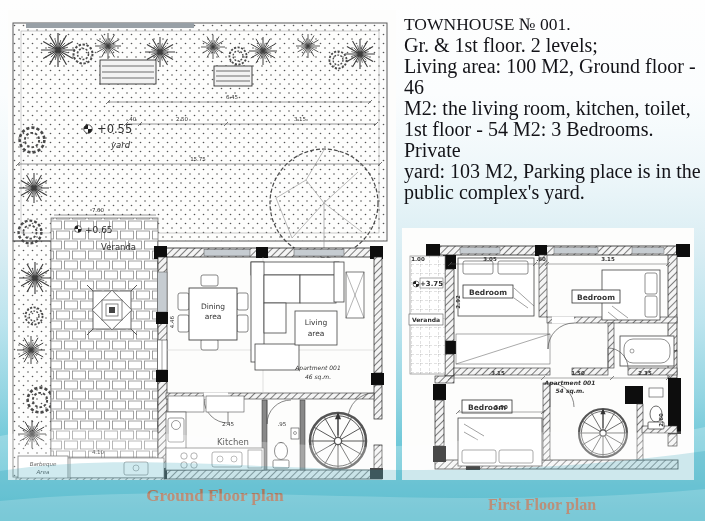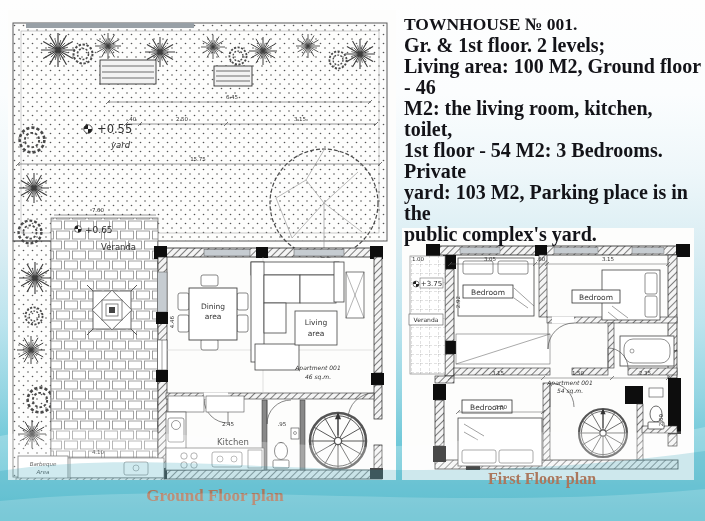--- a/index.html
+++ b/index.html
@@ -5,24 +5,24 @@
   html,body{margin:0;padding:0;}
   body{
     width:705px;height:521px;position:relative;overflow:hidden;
     font-family:"Liberation Sans",sans-serif;
     background:linear-gradient(180deg,#fefefe 0%,#fbfdfe 18%,#eef7fa 33%,#d9edf3 48%,#bce4ee 62%,#93d5e2 76%,#66c5d6 88%,#3fb5ca 100%);
   }
   .waves{position:absolute;left:0;bottom:0;pointer-events:none;}
   .sheet{position:absolute;}
   .sheet svg{display:block;}
   #ground-sheet{left:8px;top:10px;}
-  #first-sheet{left:402px;top:228px;}
+  #first-sheet{left:402px;top:228px;font-weight:bold;}
   .title-block{
     position:absolute;left:404px;top:14px;width:298px;
-    color:#131318;font-family:"Liberation Serif",serif;font-weight:bold;
+    color:#131318;font-family:"Liberation Serif",serif;font-weight:normal;
   }
   .title-heading{font-size:17.5px;line-height:21px;}
   .title-body{font-size:20px;line-height:21px;white-space:pre-line;}
   .caption{
     position:absolute;text-align:center;font-family:"Liberation Serif",serif;
     font-weight:bold;color:#c2410c;font-size:17px;
   }
   svg text{font-family:"DejaVu Sans",sans-serif;fill:#2e2e2e;}
   svg .dim{font-size:5.5px;fill:#333;}
   svg .room{font-size:7.5px;fill:#333;}
@@ -425,19 +425,19 @@
   <div class="title-heading">TOWNHOUSE № 001.</div>
   <div class="title-body">Gr. &amp; 1st floor. 2 levels;
 Living area: 100 M2, Ground floor - 46
 M2: the living room, kitchen, toilet,
 1st floor - 54 M2: 3 Bedrooms. Private
 yard: 103 M2, Parking place is in the
 public complex's yard.</div>
 </div>
 
 <div class="caption" style="left:21px;top:486px;width:388px;">Ground Floor plan</div>
-<div class="caption" style="left:402px;top:470px;width:280px;font-size:16px;">First Floor plan</div>
+<div class="caption" style="left:402px;top:496px;width:280px;font-size:16px;">First Floor plan</div>
 
 <svg class="waves" width="705" height="170" viewBox="0 0 705 170">
   <path d="M0,85 C130,60 300,115 470,88 C570,72 650,90 705,76 L705,170 L0,170 Z" fill="rgba(255,255,255,0.25)"></path>
   <path d="M0,120 C180,92 380,145 705,100 L705,170 L0,170 Z" fill="rgba(20,150,175,0.20)"></path>
   <path d="M0,150 C220,128 450,162 705,138 L705,170 L0,170 Z" fill="rgba(255,255,255,0.18)"></path>
 </svg>
 
 </body></html>

